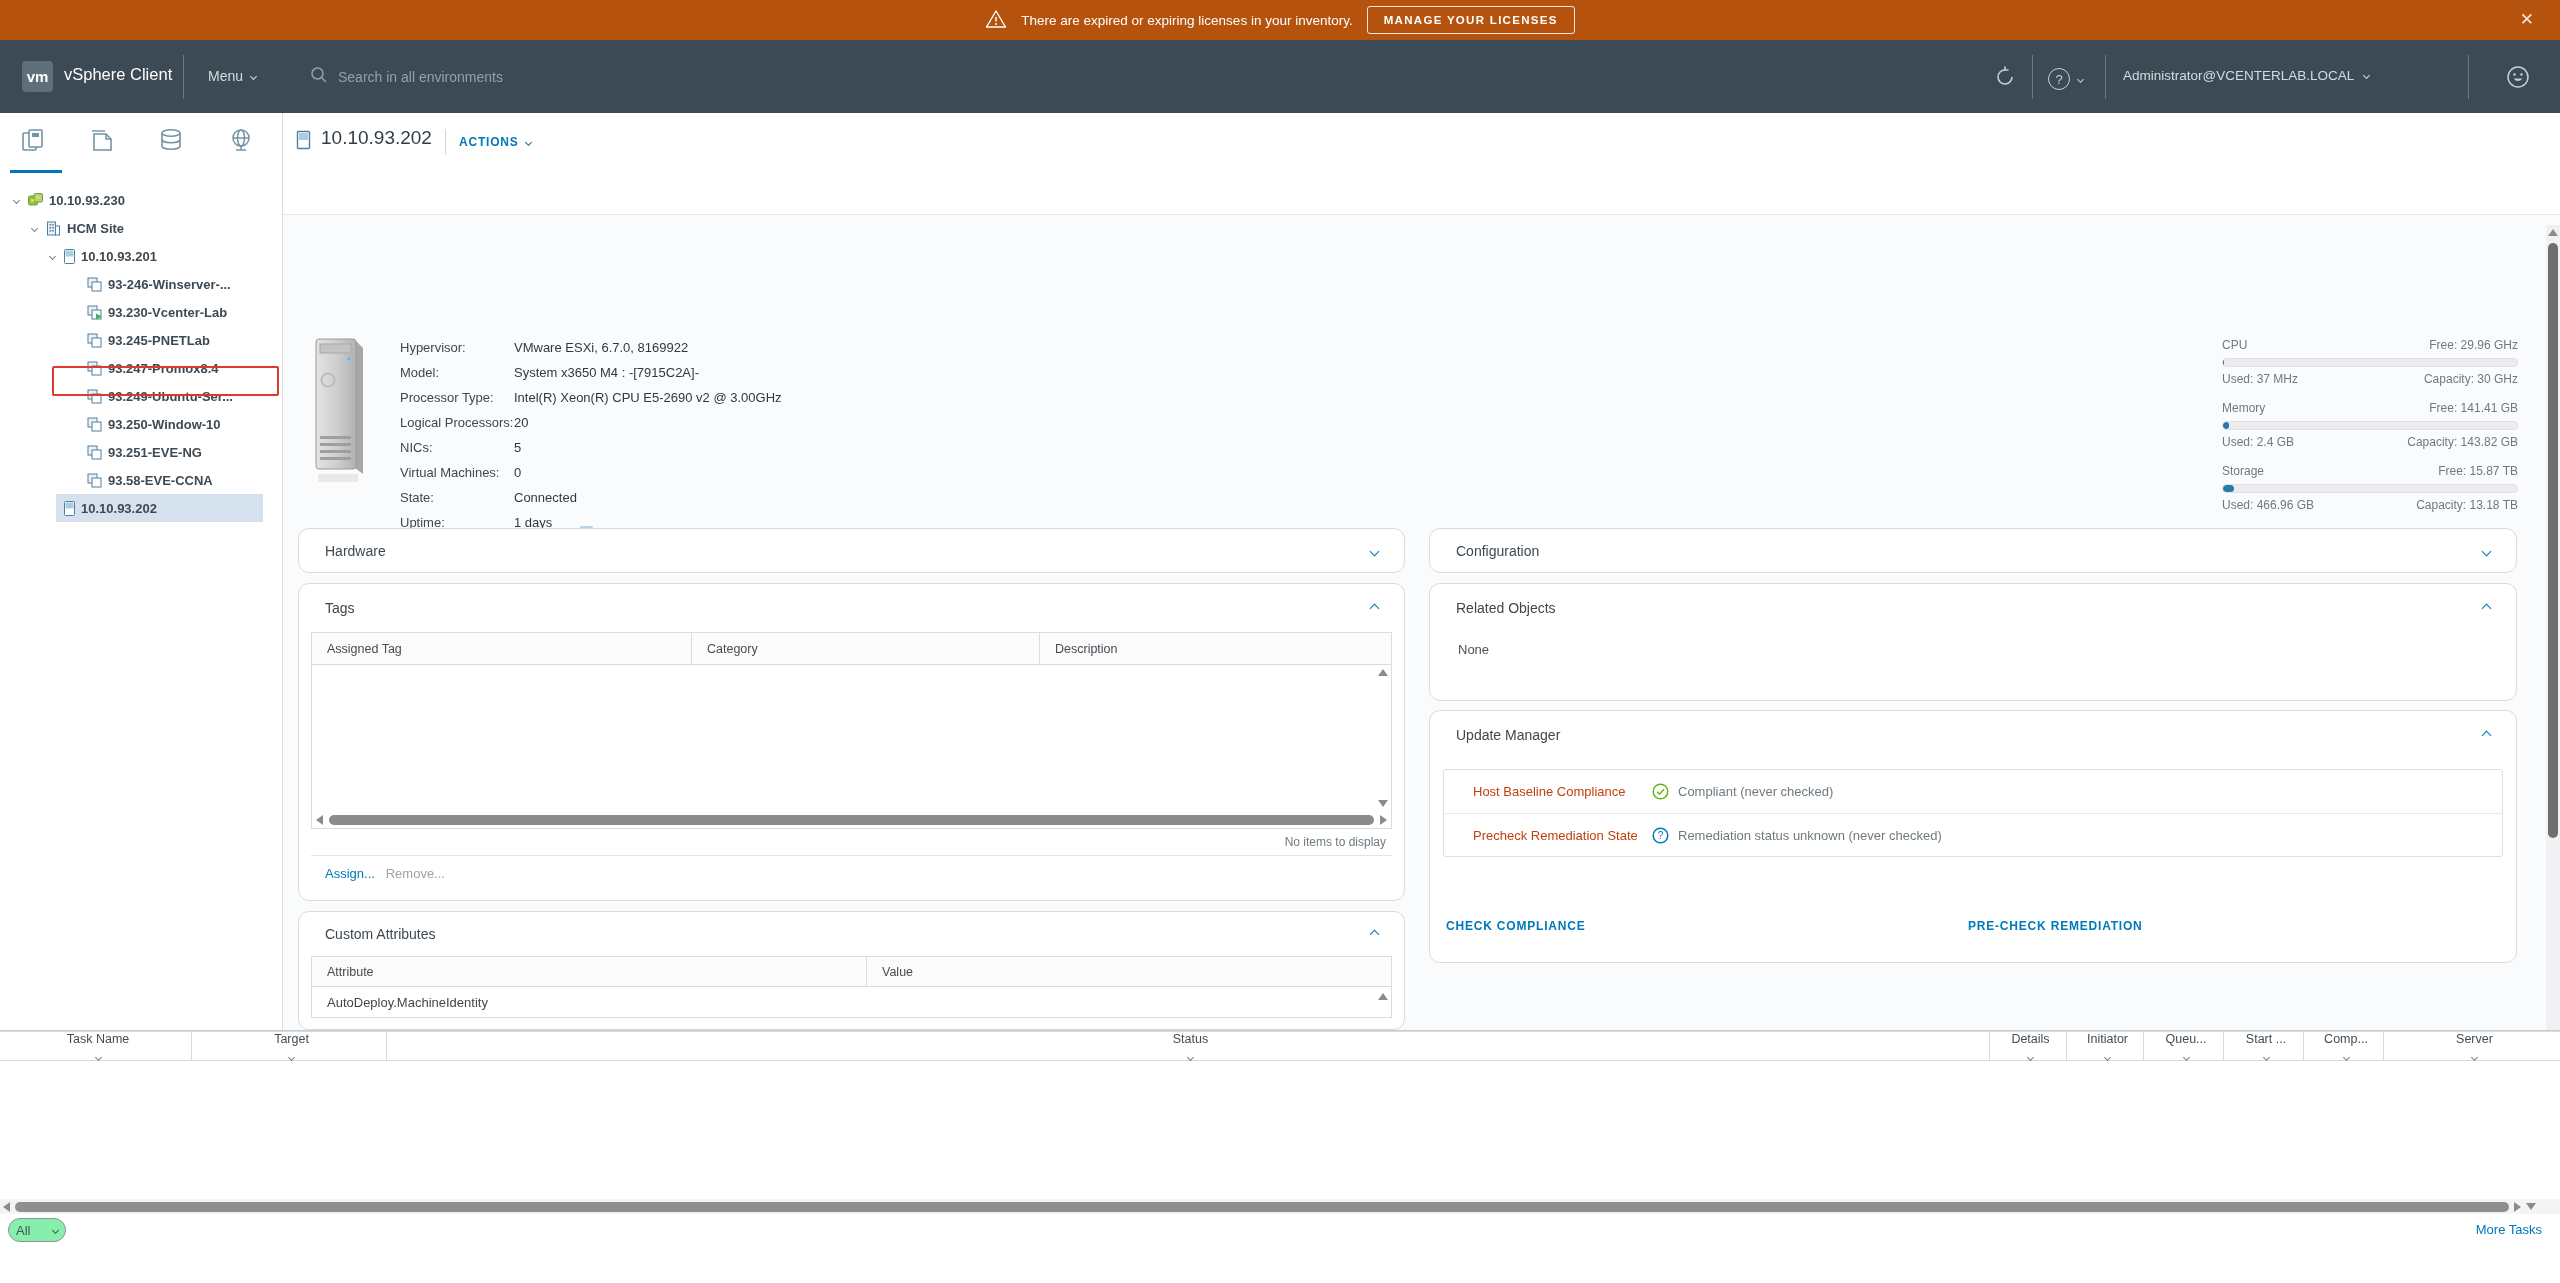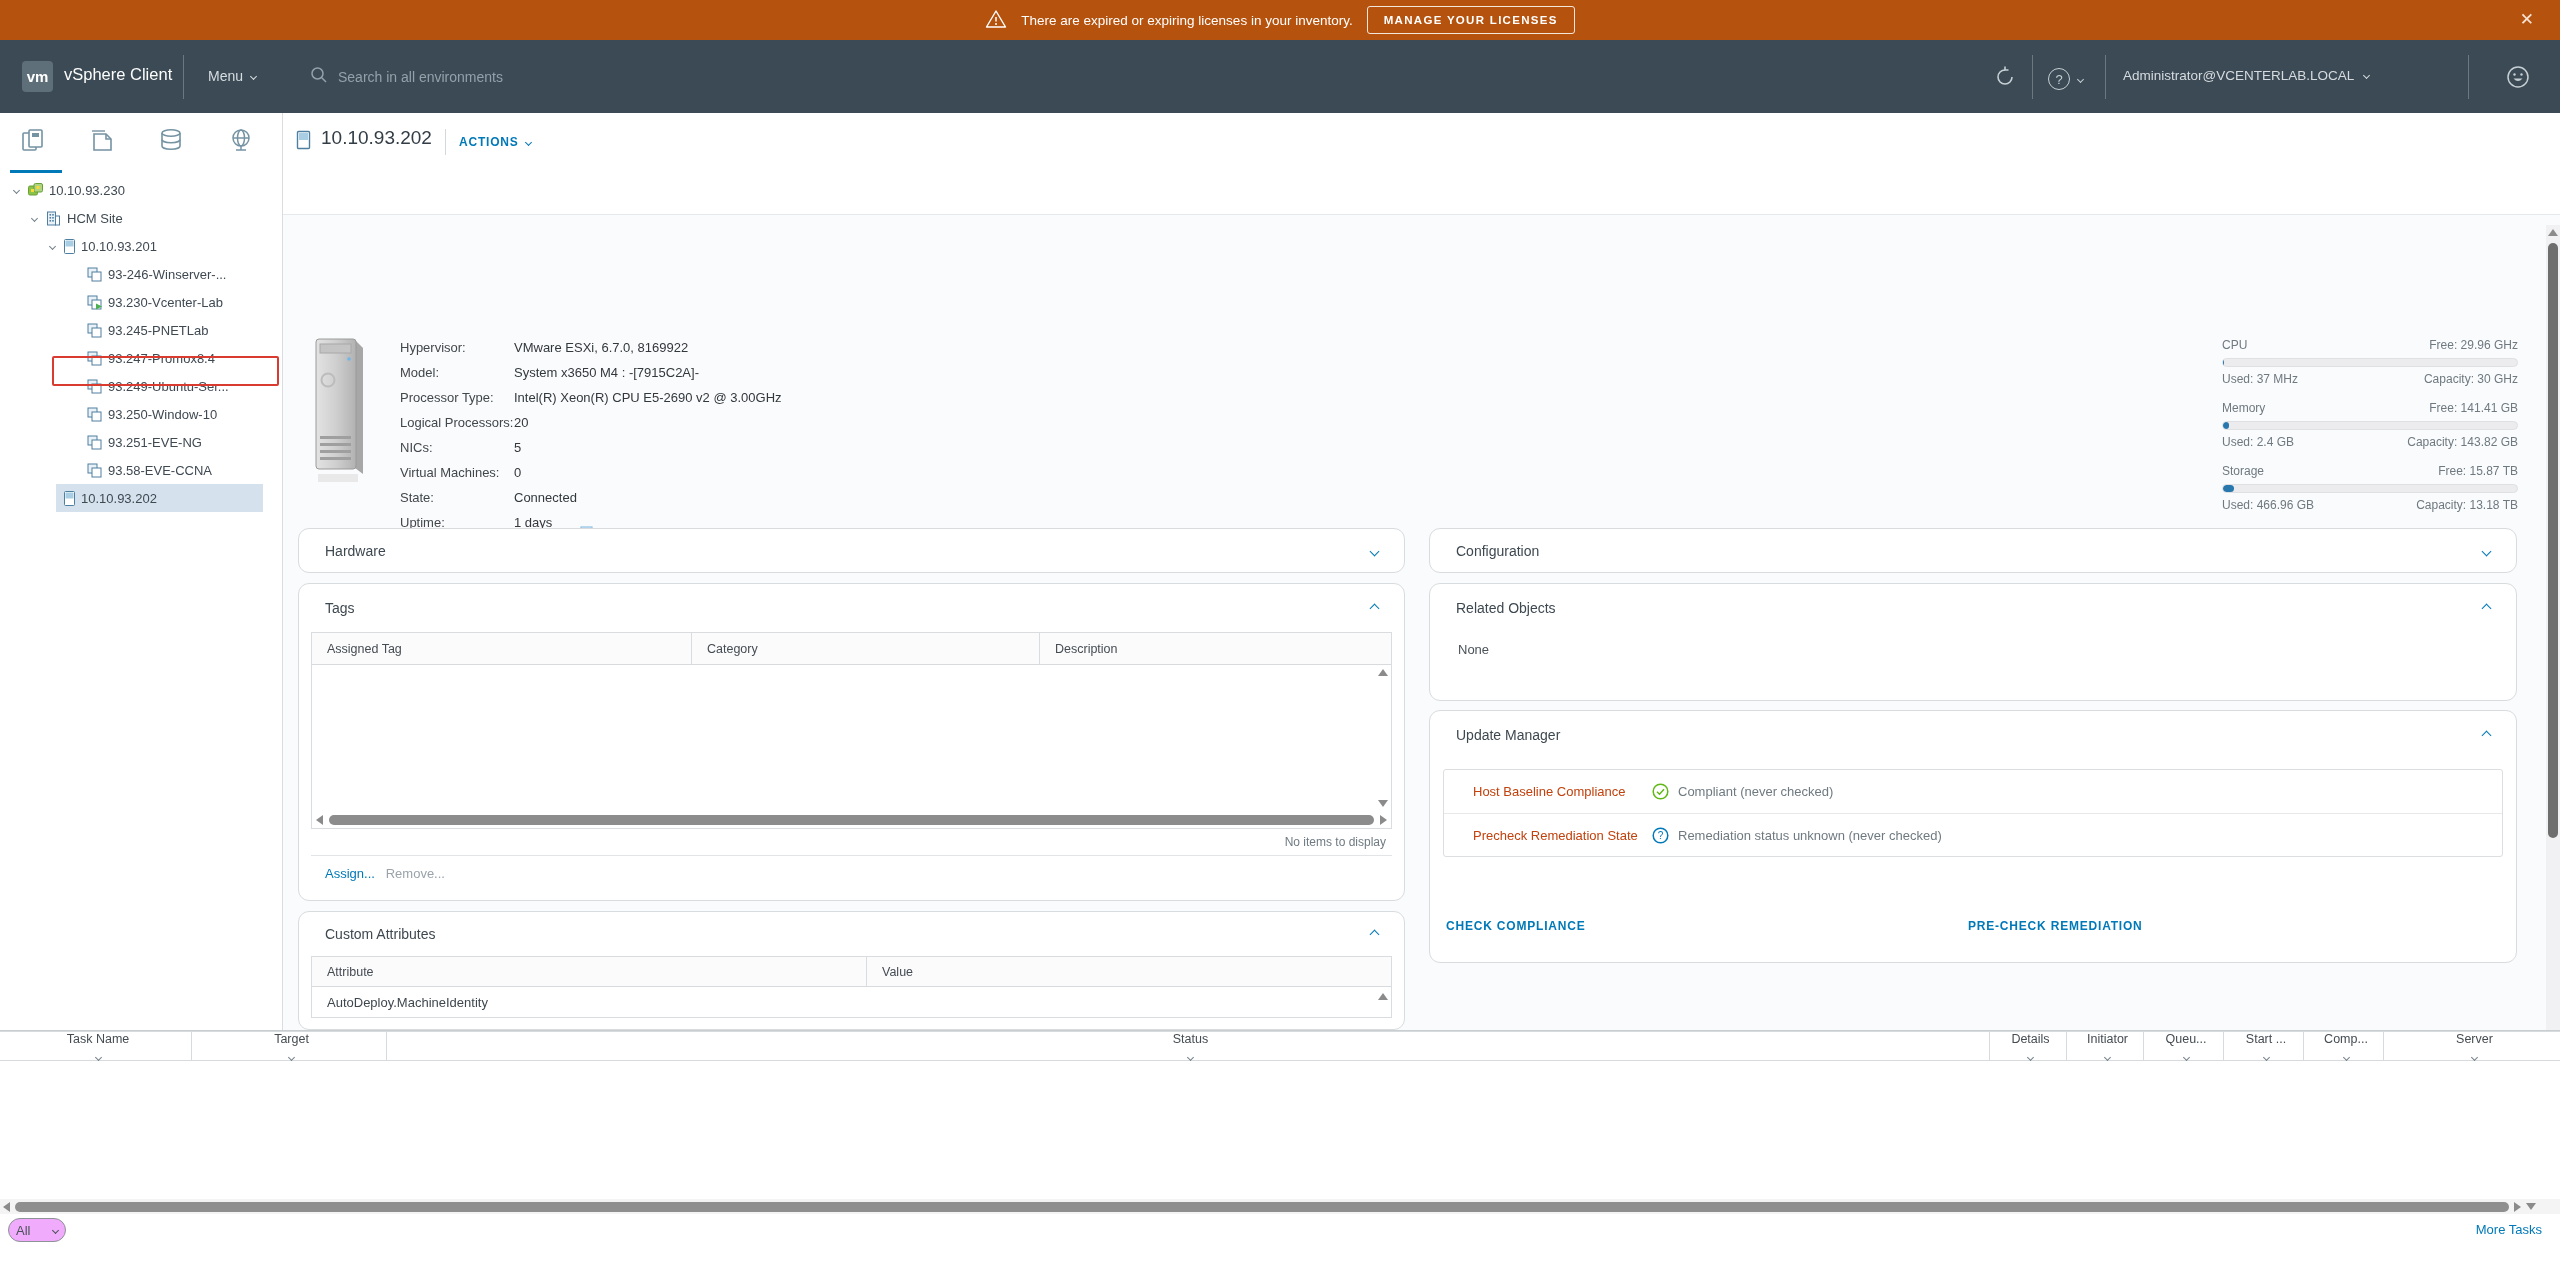--- a/index.html
+++ b/index.html
@@ -40,21 +40,21 @@
   #search-box { left: 310px; top: 26px; display: flex; gap: 10px; align-items: center; color: #93a1ab; font-size: 14px; }
   .hicon { color: #c6cfd4; }
   #user-menu { left: 2123px; top: 28px; font-size: 13.5px; color: #d5dbdf; display: flex; gap: 10px; align-items: center; }
   #help-group { left: 2048px; top: 28px; display: flex; gap: 8px; align-items: center; color: #c6cfd4; }
 
   
   #sidebar { left: 0; top: 113px; width: 283px; height: 917px; background: #fff; border-right: 1px solid #d9dde0; }
   #side-tabs { height: 63px; display: flex; align-items: center; justify-content: space-between;
     padding: 0 28px 6px 20px; position: relative; }
   #side-underline { position: absolute; left: 10px; top: 57px; width: 52px; height: 3px; background: #0079b8; }
-  .tree { position: relative; }
+  .tree { margin-top: 10px; position: relative; font-weight: bold; }
   .trow { height: 28px; display: flex; align-items: center; gap: 5px; font-size: 13px; color: #3f4952; cursor: pointer; white-space: nowrap; }
   .trow .tcaret { color: #72808a; margin-right: 3px; }
   .l0 { padding-left: 14px; } .l1 { padding-left: 32px; } .l2 { padding-left: 50px; } .l3 { padding-left: 86px; }
   .trow.sel { background: #d5e2ee; margin-left: 56px; width: 207px; padding-left: 7px; }
   #tree-annotation { position: absolute; left: 52px; top: 180px; width: 227px; height: 30px;
     border: 2px solid #da3b30; border-radius: 2px; pointer-events: none; }
 
   
   #main { left: 283px; top: 113px; width: 2277px; height: 917px; background: #fafbfc; }
   #main-head { position: absolute; left: 0; top: 0; width: 2277px; height: 102px; background: #fff;
@@ -139,21 +139,21 @@
   .th:last-child { border-right: none; }
   .th .caret { color: #73808a; }
   .w0 { width: 192px; } .w1 { width: 195px; } .w2 { width: 1603px; } .w3 { width: 77px; }
   .w4 { width: 77px; } .w5 { width: 80px; } .w6 { width: 80px; } .w7 { width: 80px; } .w8 { flex: 1; }
   #tasks-body { height: 138px; }
   #tasks-hscroll { height: 15px; display: flex; align-items: center; padding: 0 3px; gap: 5px; background: #f4f4f4; }
   #tasks-hthumb { width: 2494px; height: 10px; background: #8f8f8f; border-radius: 5px; }
   #tasks-footer { position: relative; height: 32px; }
   #task-filter { position: absolute; left: 8px; top: 4px; width: 58px; height: 24px; border: 1px solid #8d9397;
     border-radius: 12px; display: flex; align-items: center; justify-content: space-between; padding: 0 7px;
-    font-size: 13px; color: #4a5258; background: #f0abfc; cursor: pointer; }
+    font-size: 13px; color: #4a5258; background: #86efac; cursor: pointer; }
   #more-tasks { position: absolute; right: 18px; top: 8px; font-size: 13px; color: #0079b8; cursor: pointer; }
 </style>
 </head>
 <body>
 
 <div id="banner" class="abs">
   <span>
     <svg width="22" height="20" viewBox="0 0 22 20">
         <path d="M11 2 L20.5 18 L1.5 18 Z" fill="none" stroke="#fff" stroke-width="1.4" stroke-linejoin="round"></path>
         <line x1="11" y1="8" x2="11" y2="12.5" stroke="#fff" stroke-width="1.5"></line>

